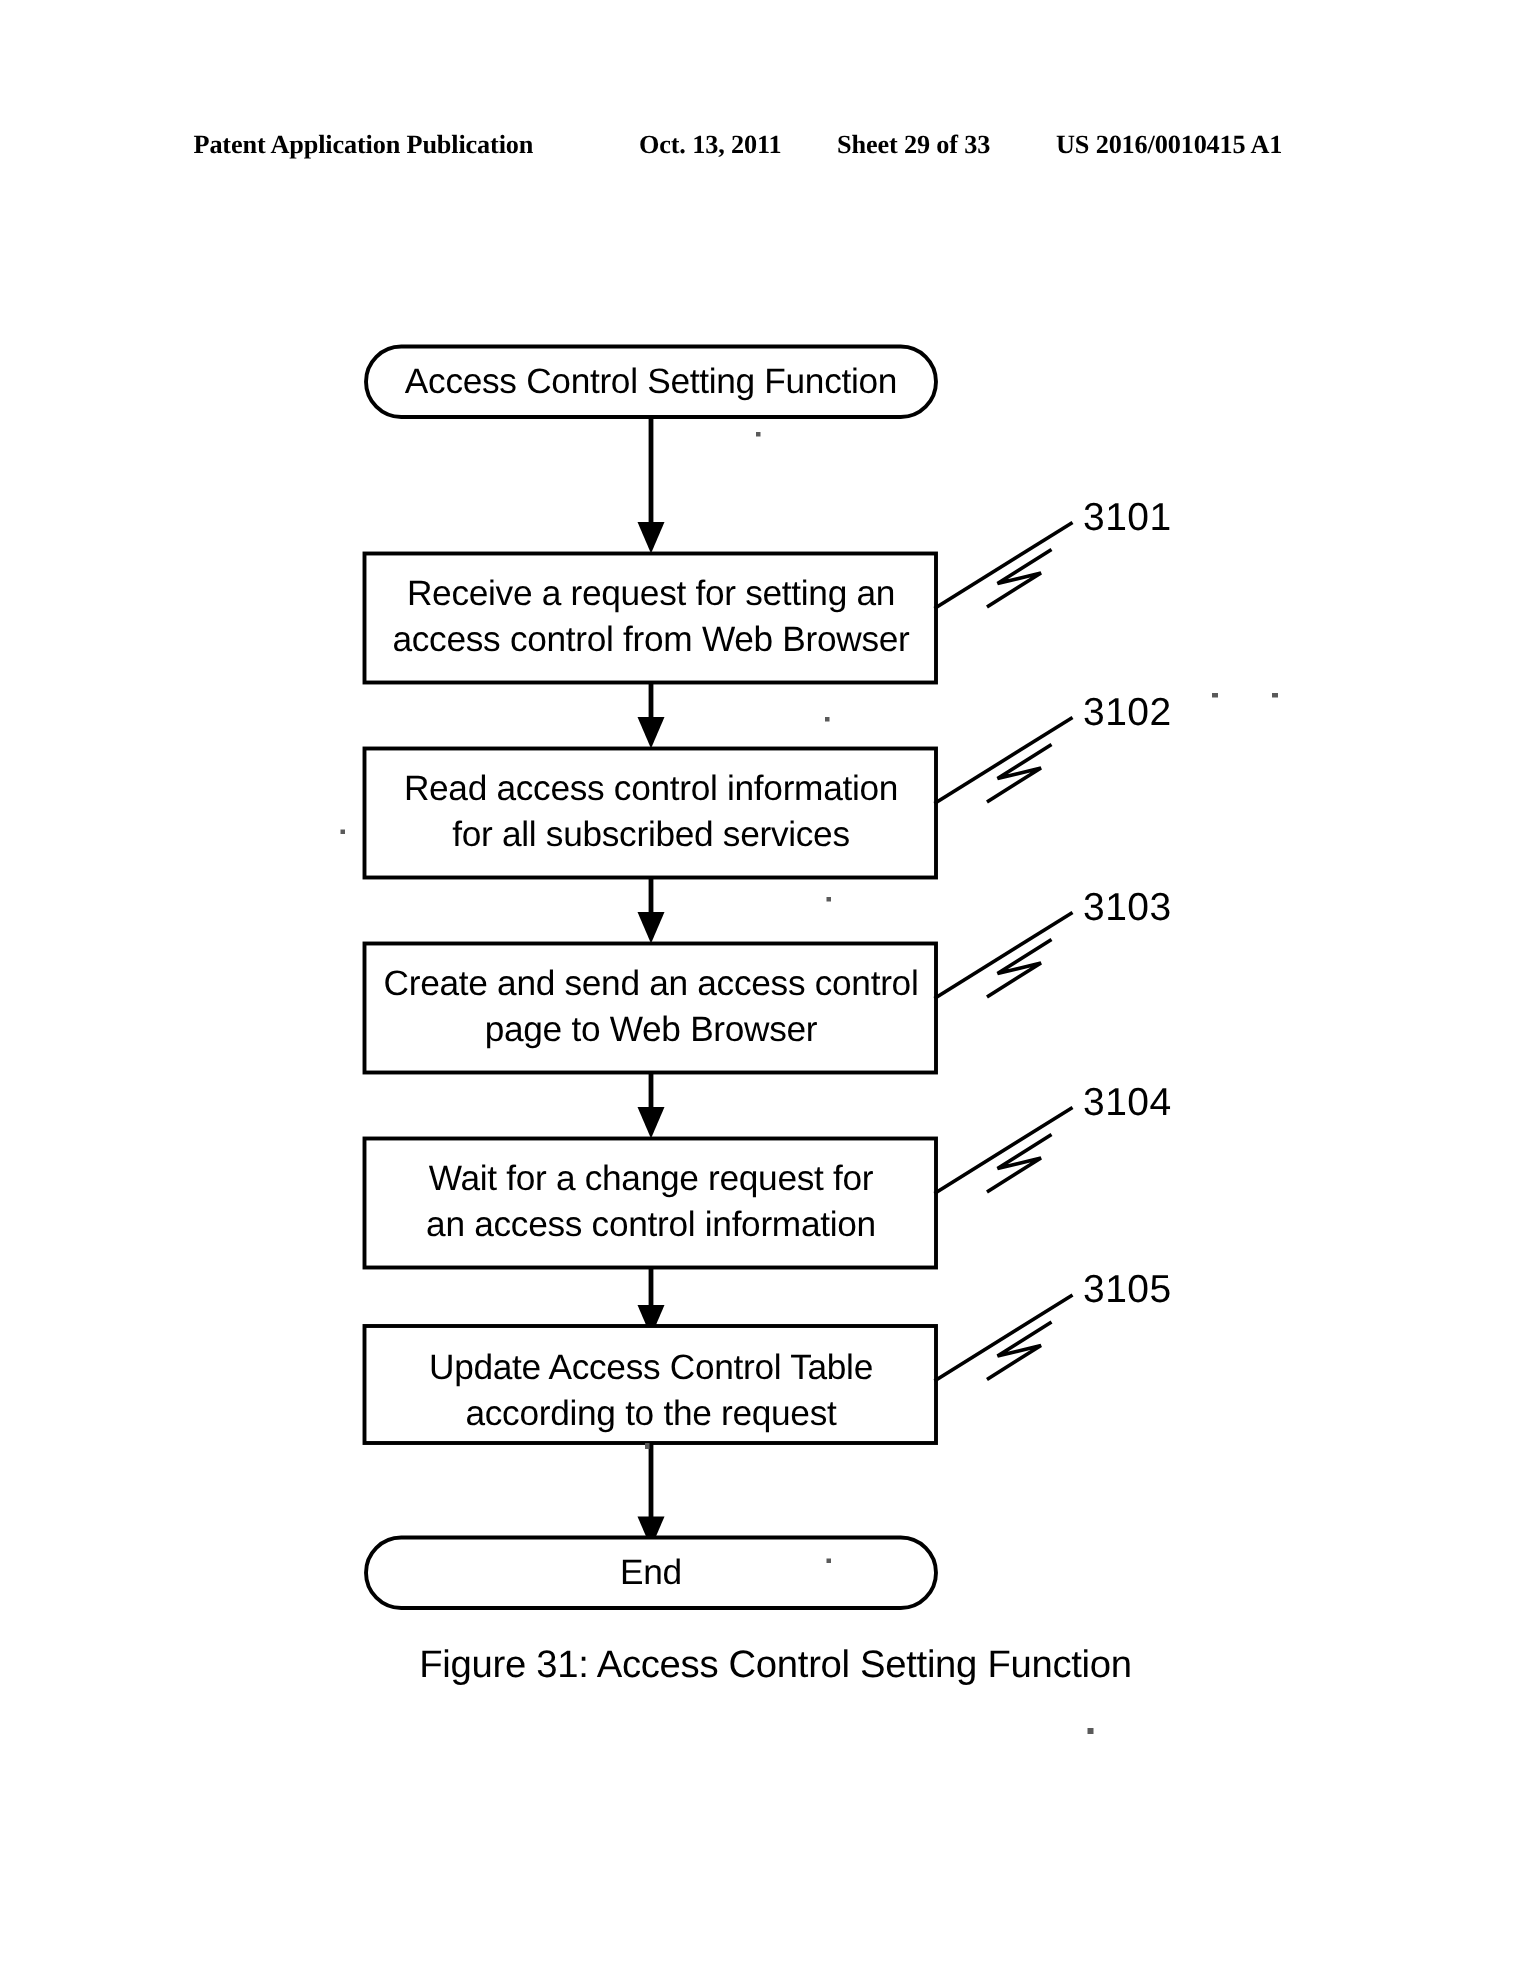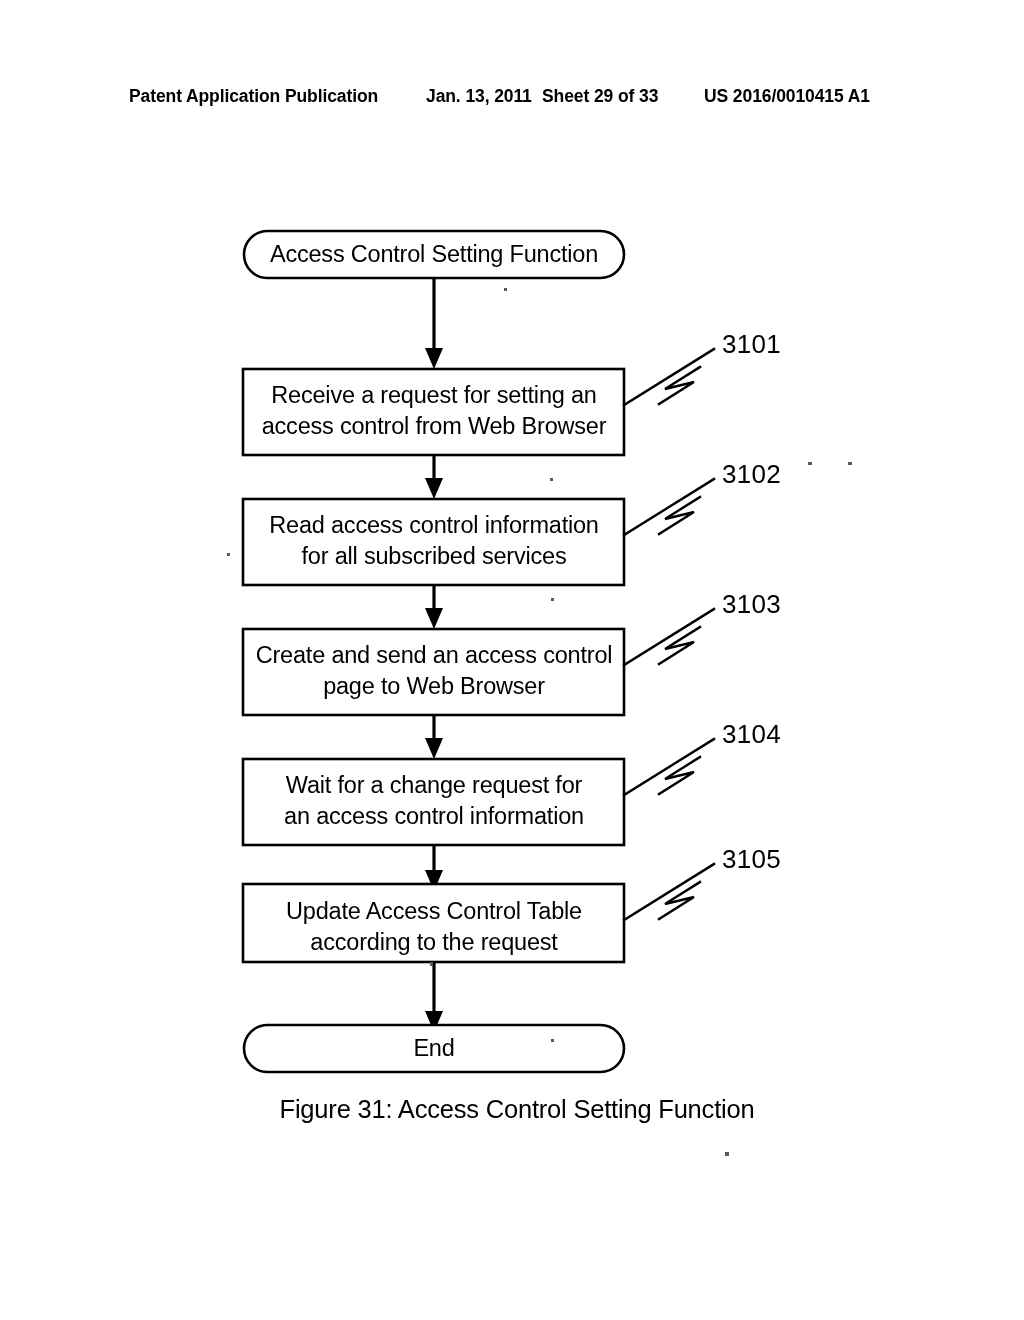--- a/index.html
+++ b/index.html
@@ -19,37 +19,37 @@
 
   
   .page-header {
     position: absolute;
     top: 86px;
     left: 0;
     width: 1024px;
     height: 26px;
     display: flex;
     align-items: baseline;
-    font-family: Liberation Sans, sans-serif;
+    font-family: Liberation Serif, serif;
     font-weight: bold;
     font-size: 17.5px;
     letter-spacing: -0.1px;
     white-space: nowrap;
   }
   .hdr-pub {
     position: absolute;
     left: 129px;
   }
   .hdr-date {
     position: absolute;
     left: 426px;
   }
   .hdr-sheet {
     position: absolute;
-    left: 542px;
+    left: 558px;
   }
   .hdr-patno {
     position: absolute;
     left: 704px;
   }
 
   
   .figure {
     position: absolute;
     top: 0;
@@ -106,21 +106,21 @@
   }
   .speck {
     fill: #5a5a5a;
   }
 </style>
 </head>
 <body>
 
 <div class="page-header">
   <span class="hdr-pub">Patent Application Publication</span>
-  <span class="hdr-date">Jan. 13, 2011</span>
+  <span class="hdr-date">Oct. 13, 2011</span>
   <span class="hdr-sheet">Sheet 29 of 33</span>
   <span class="hdr-patno">US 2016/0010415 A1</span>
 </div>
 
 <div class="figure">
 <svg width="1024" height="1320" viewBox="0 0 1024 1320" xmlns="http://www.w3.org/2000/svg">
 
   <g>
     <rect class="shape" x="244" y="231" width="380" height="47" rx="23.5" ry="23.5"></rect>
     <text class="node-text" x="434" y="262">Access Control Setting Function</text>

